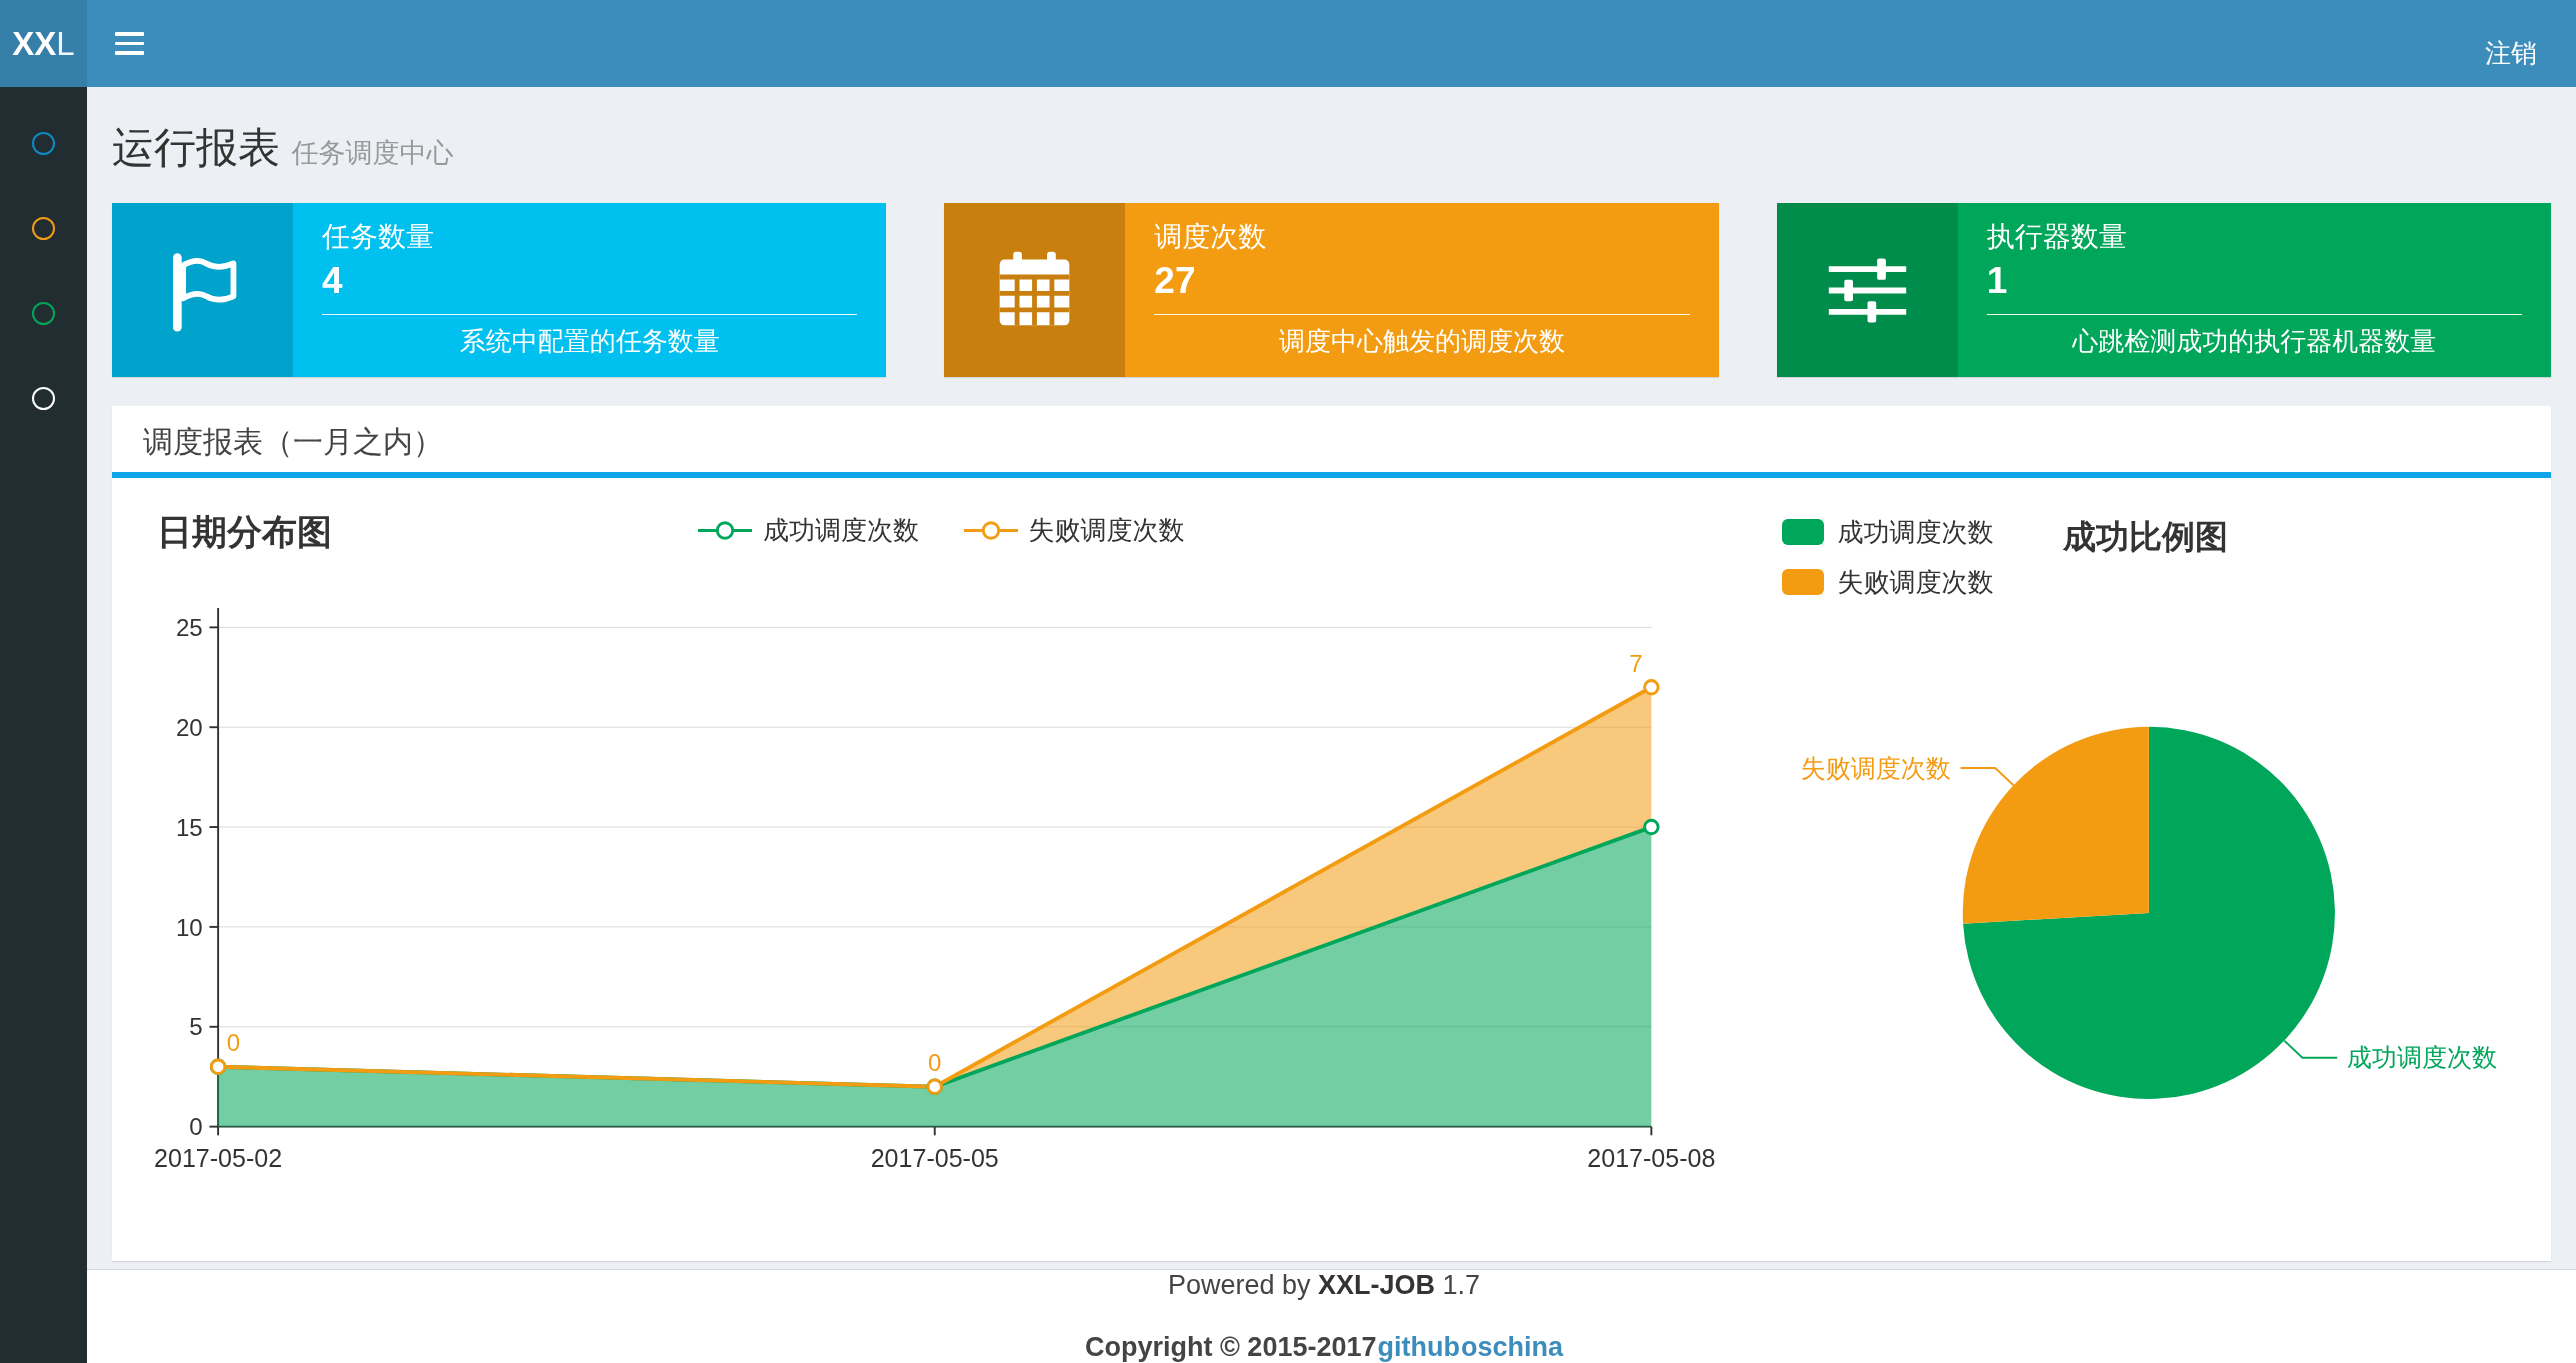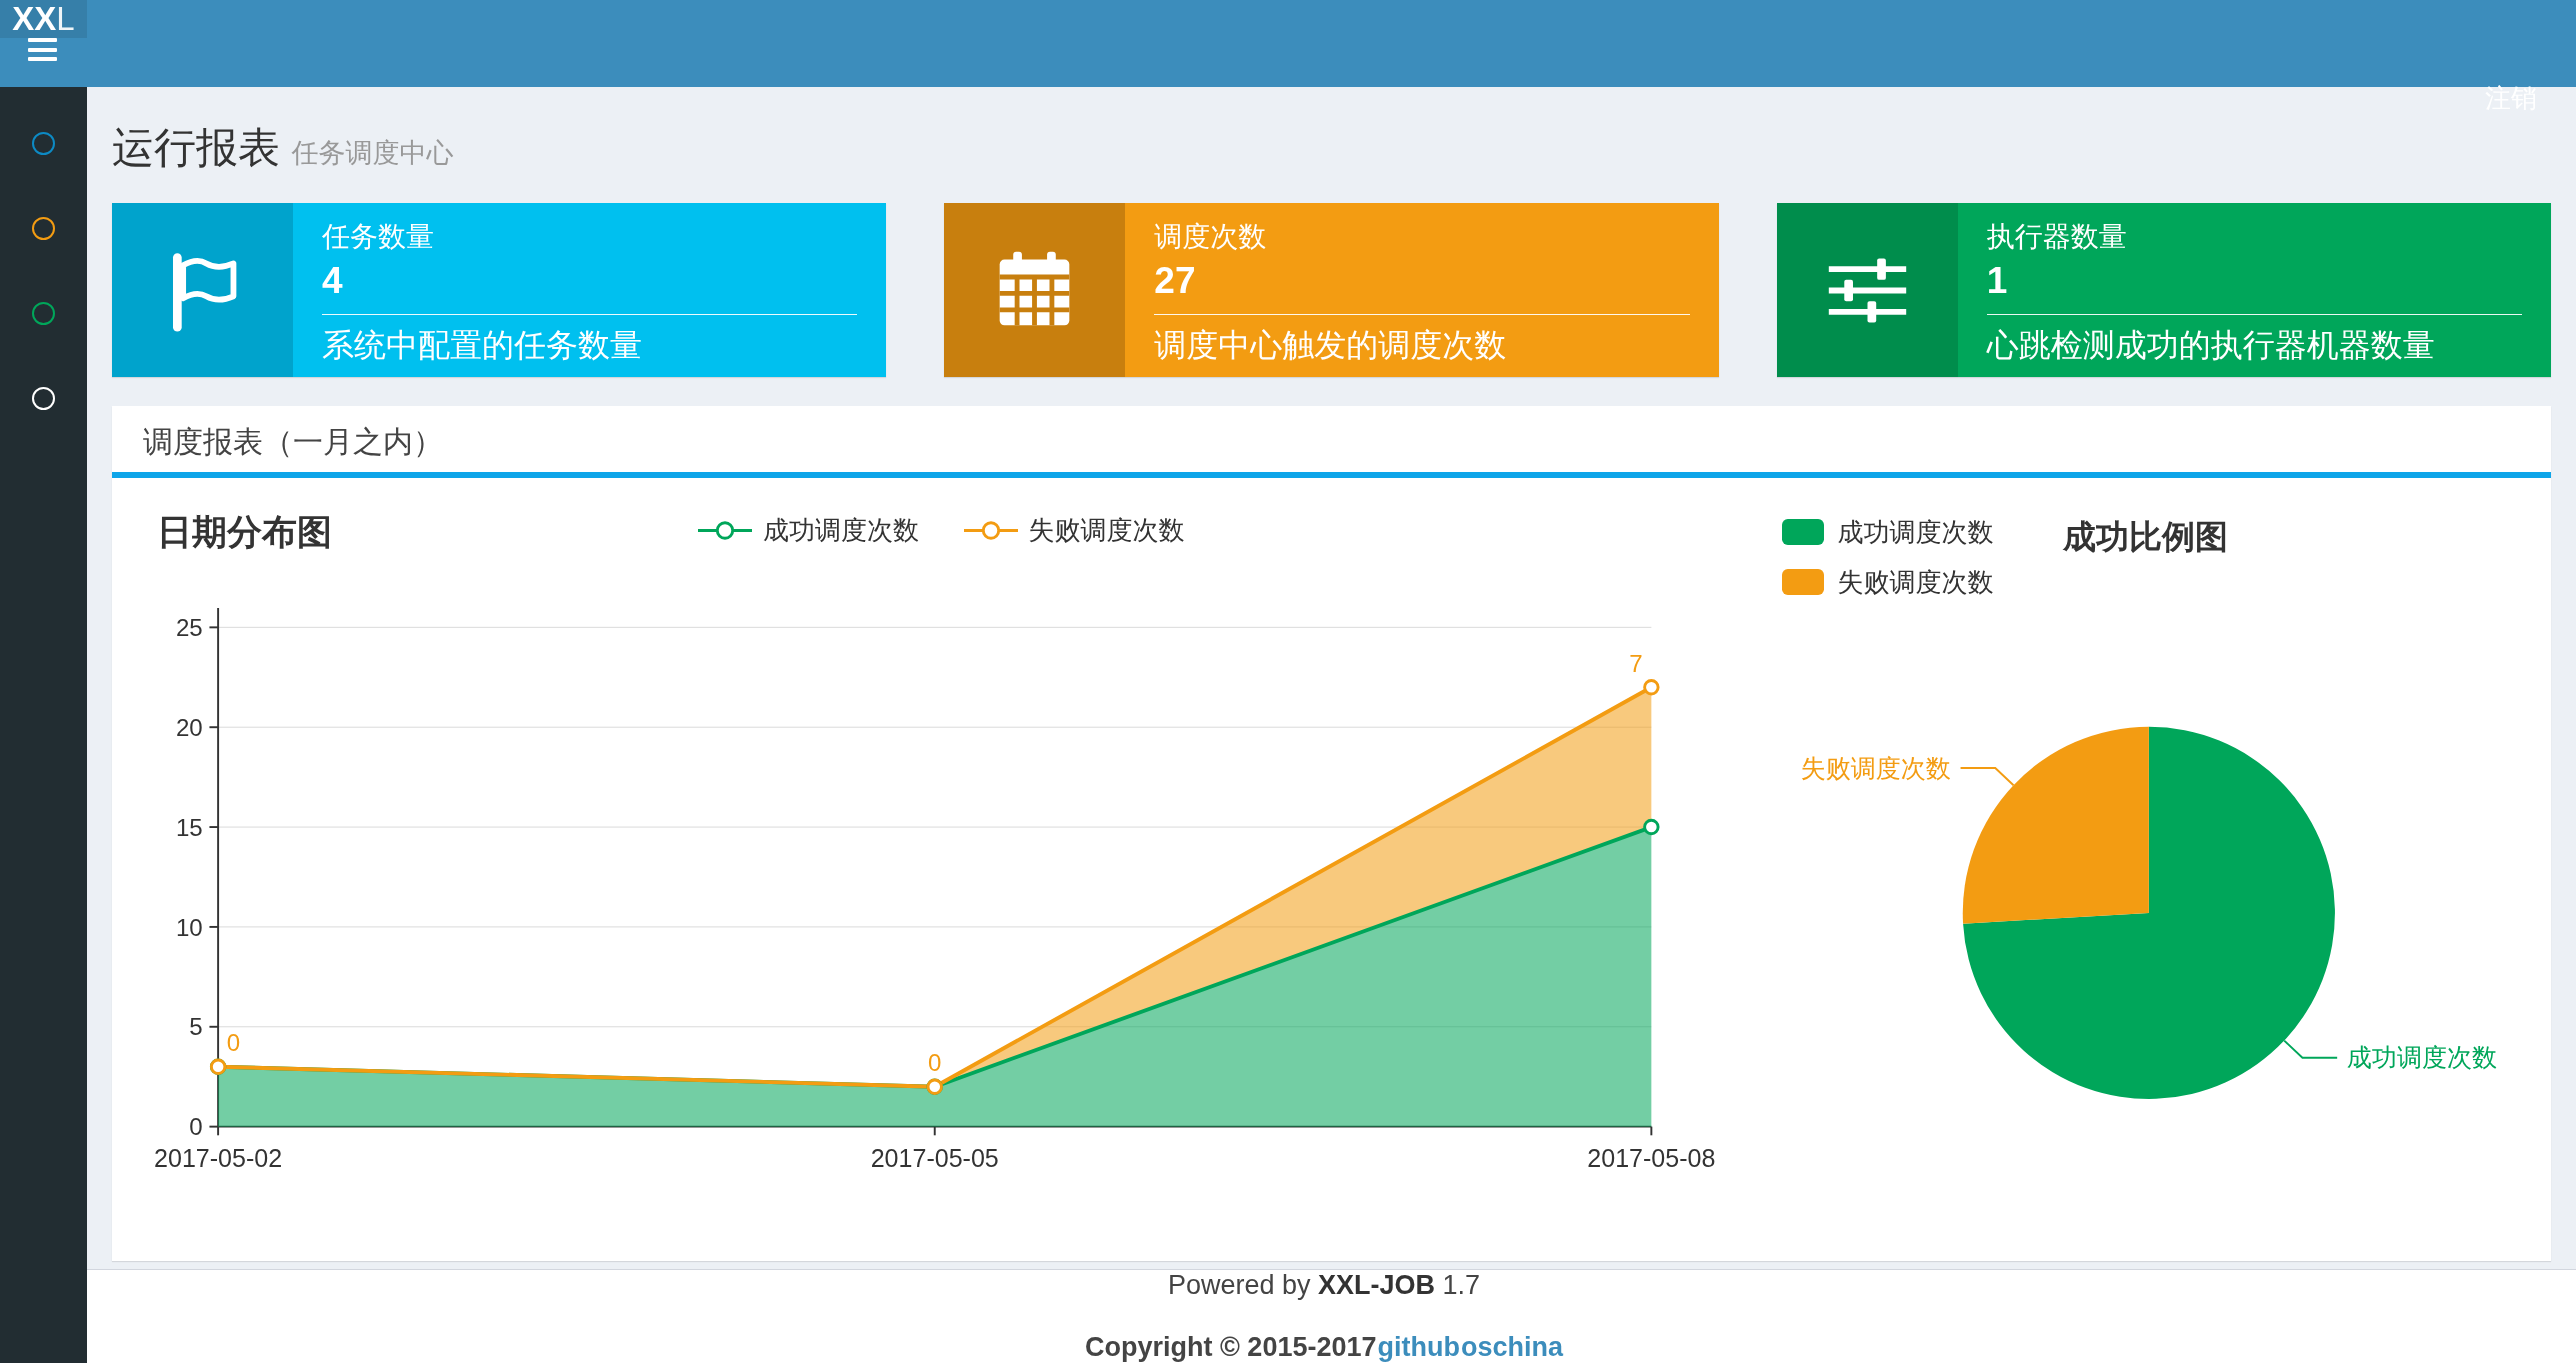--- a/index.html
+++ b/index.html
@@ -5,21 +5,21 @@
   * { box-sizing: border-box; margin: 0; padding: 0; }
   html,body { width: 2576px; }
   body {
     height: 1363px;
     background: #ecf0f5;
     font-family: "Liberation Sans", "DejaVu Sans", sans-serif;
     color: #333;
     overflow: hidden;
   }
   
-  .navbar { height: 87px; background: #3c8dbc; display: flex; align-items: stretch; flex-direction: column; }
+  .navbar { height: 87px; background: #3c8dbc; display: flex; align-items: stretch; }
   .logo { width: 87px; background: #367fa9; color: #fff; font-size: 33px;
           display: flex; align-items: center; justify-content: center; cursor: pointer; }
   .logo b { font-weight: bold; }
   .logo span { font-weight: normal; opacity: .92; }
   .hamburger { width: 85px; display: flex; flex-direction: column; align-items: center;
                justify-content: center; gap: 5.8px; cursor: pointer; }
   .hamburger i { display: block; width: 29px; height: 3.9px; background: #fff; border-radius: 1px; }
   .nav-right { margin-left: auto; display: flex; align-items: center; padding-right: 39px; margin-top: 20px; }
   .logout { color: #fff; font-size: 26px; cursor: pointer; }
   
@@ -32,21 +32,21 @@
   .content-header { padding: 33px 25px 27px; }
   .content-header h1 { font-size: 42px; font-weight: normal; color: #333; }
   .content-header small { font-size: 27px; color: #999; margin-left: 11.6px; }
   .info-row { display: flex; gap: 58px; padding: 0 25px; }
   .info-box { flex: 1; height: 174px; display: flex; color: #fff; box-shadow: 0 1px 1px rgba(0,0,0,.1); }
   .info-icon { width: 181px; display: flex; align-items: center; justify-content: center; }
   .info-content { flex: 1; padding: 15.4px 29px 0 29px; }
   .info-label { font-size: 28px; }
   .info-value { font-size: 37px; font-weight: bold; margin-top: 3.9px; }
   .info-divider { border-top: 1.9px solid rgba(255,255,255,.92); margin: 11.6px 0 9.6px; }
-  .info-desc { font-size: 32px; }
+  .info-desc { font-size: 26px; text-align: center; }
   
   .box { background: #fff; margin: 29px 25px 27px; box-shadow: 0 1px 1px rgba(0,0,0,.1); }
   .box-header { height: 72px; line-height: 72px; padding: 0 31px; font-size: 30px; color: #444;
                 border-bottom: 6px solid #0ea5e9; }
   .box-body { display: flex; padding: 27px 29px 77px; }
   .chart-left { width: 1600px; }
   .chart-head { position: relative; height: 50px; }
   .chart-title { position: absolute; left: 16px; top: 3.9px; font-size: 35px; font-weight: bold; color: #333; }
   .line-legend { display: flex; justify-content: center; gap: 44px; padding-top: 7.7px; }
   .legend-item { display: flex; align-items: center; gap: 9.6px; font-size: 26px; color: #333; cursor: pointer; }

